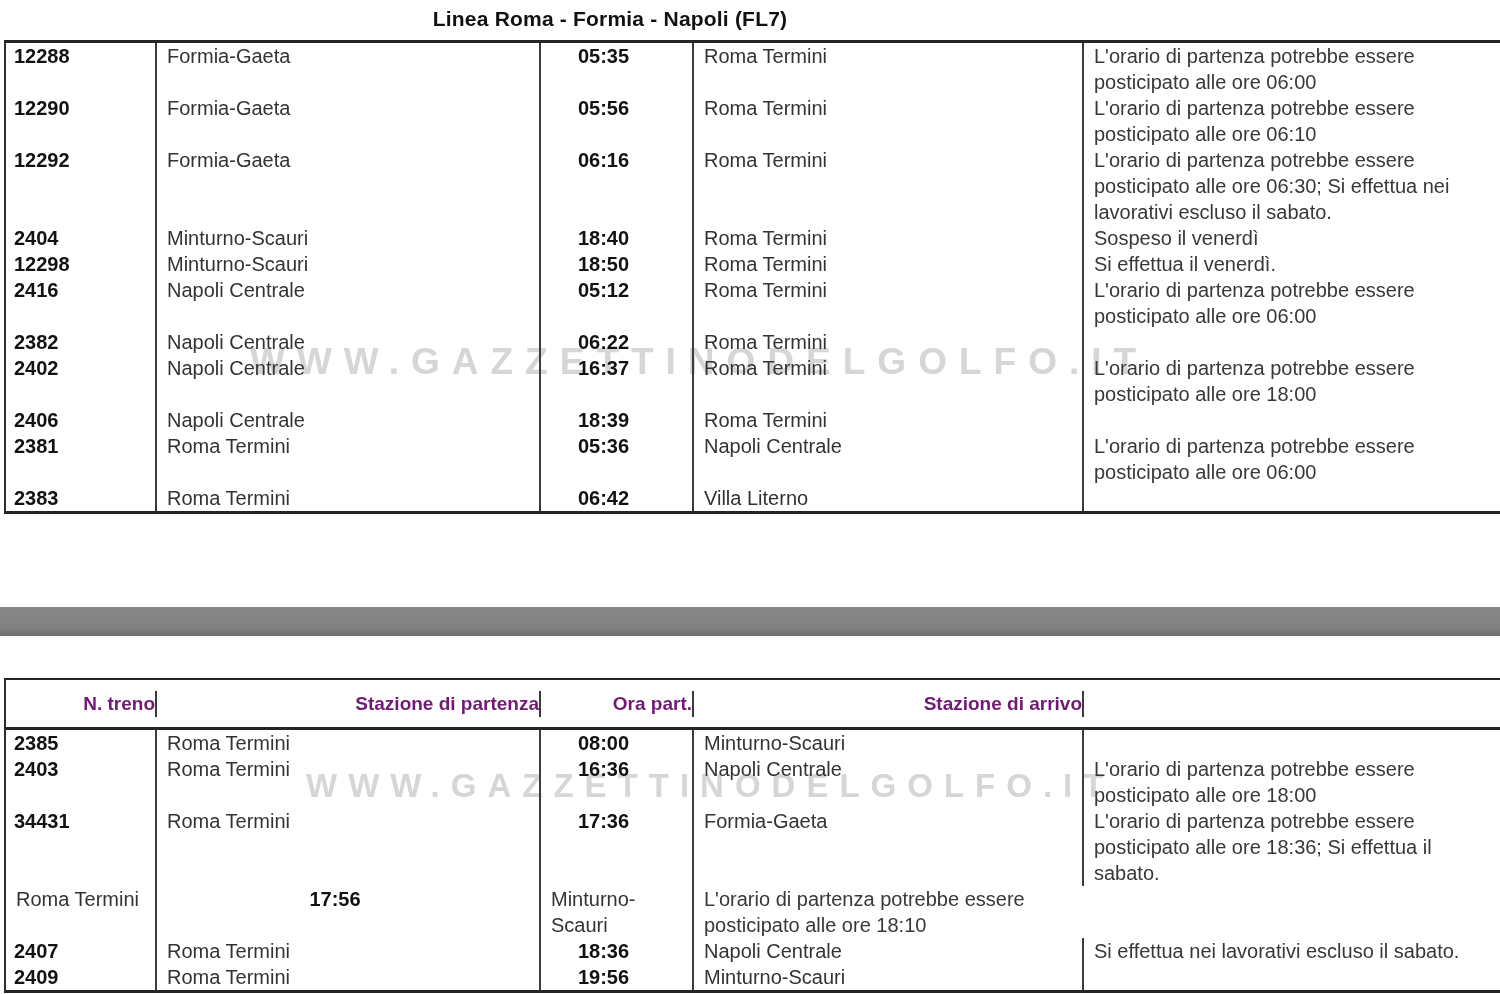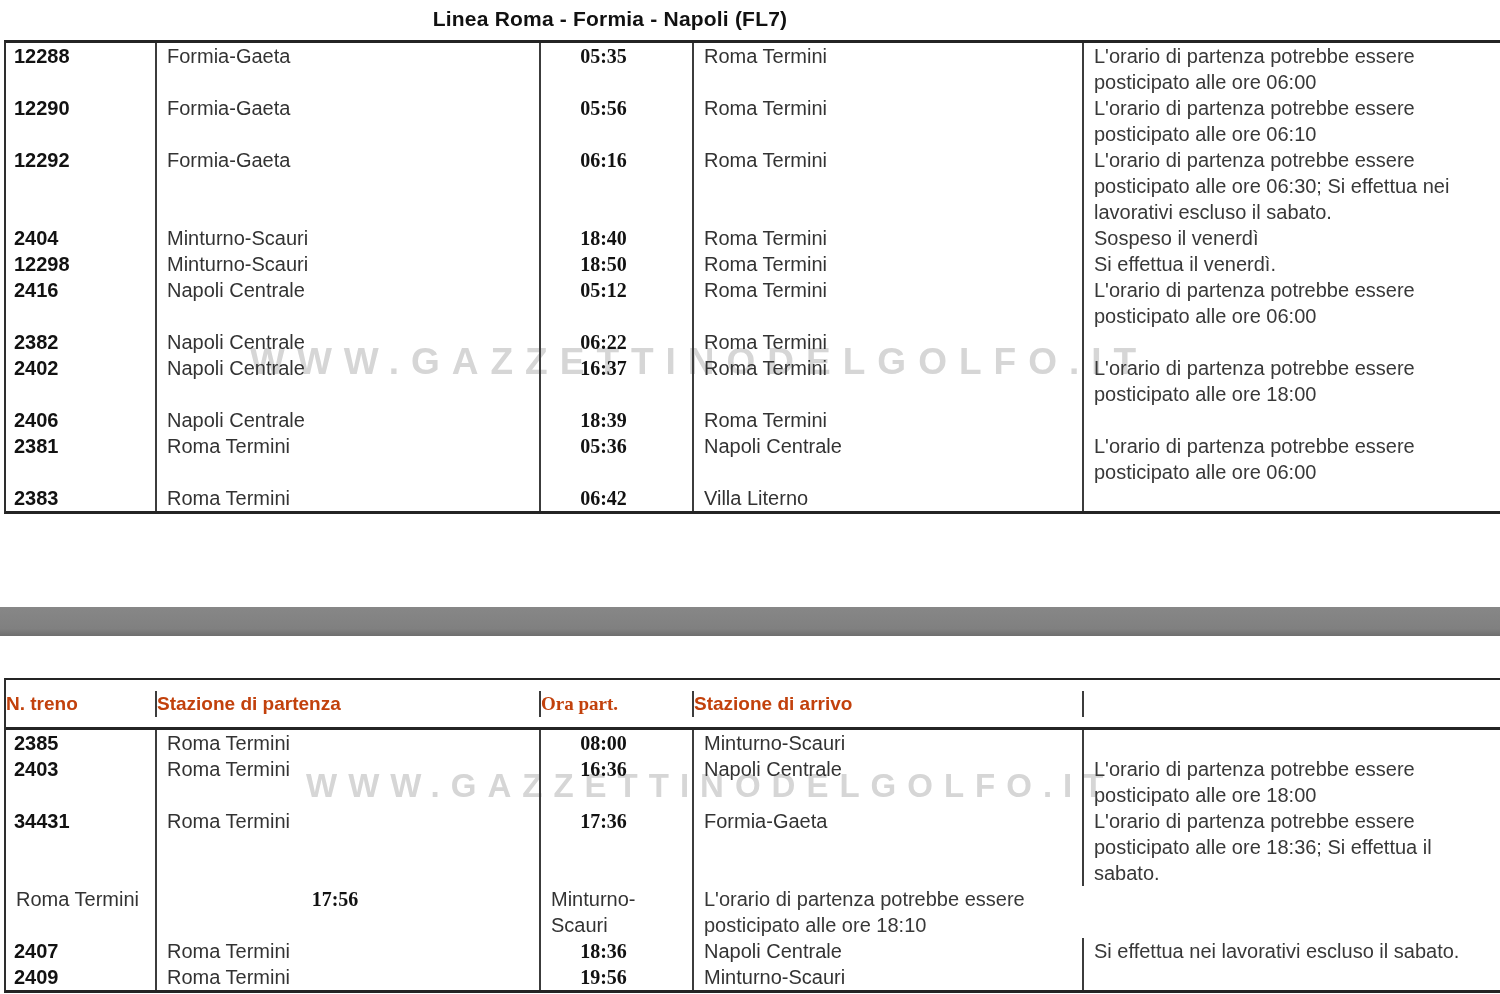--- a/index.html
+++ b/index.html
@@ -35,24 +35,24 @@
   .t-row.header{
     min-height:47px;align-items:center;
     border-bottom:3px solid #242424;
   }
   .cell{
     box-sizing:border-box;font-size:20px;line-height:26px;
     padding:0 6px 0 10px;color:#333;
   }
   .c1,.c2,.c3,.c4{border-right:2px solid #3c3c3c;}
   .c1{font-weight:bold;color:#121212;padding-left:8px;}
-  .c3{font-weight:bold;color:#121212;text-align:center;padding-left:0;padding-right:26px;font-family:Liberation Serif, serif;}
+  .c3{font-weight:bold;color:#121212;text-align:center;padding-left:0;padding-right:26px;}
   .c5{padding-left:10px;color:#383838;}
   .t-row.header .cell{
-    font-weight:bold;color:#c2410c;text-align:left;font-size:19px;
+    font-weight:bold;color:#701a75;text-align:right;font-size:19px;
     padding:0;
   }
   .note-line{line-height:26px;}
   
   .divider-bar{
     position:absolute;left:0;top:607px;width:1500px;height:29px;
     background:linear-gradient(180deg,#878787 0%,#808080 75%,#6e6e6e 100%);
     z-index:1;
   }
 </style>

